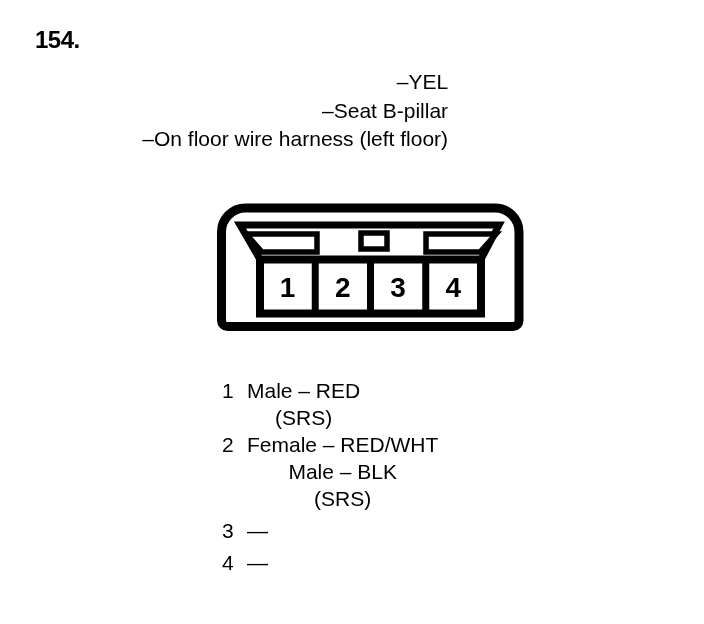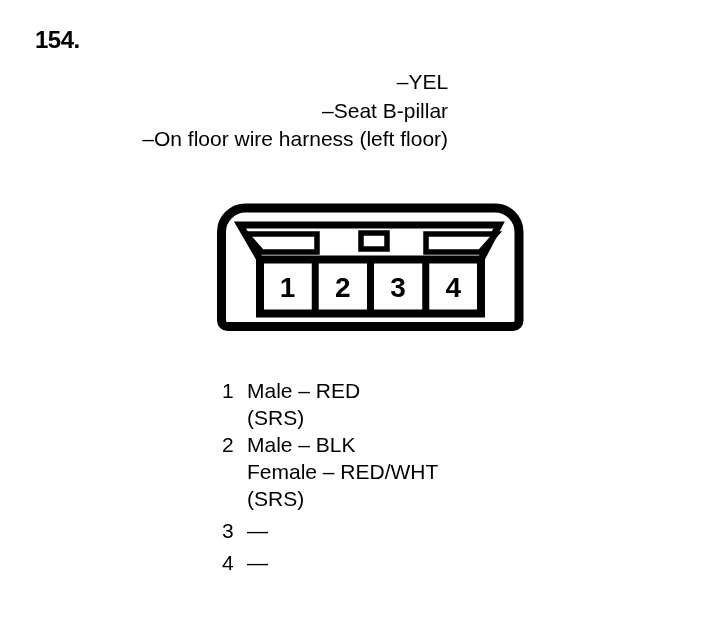--- a/index.html
+++ b/index.html
@@ -40,21 +40,21 @@
   }
 
   
   .legend {
     position:absolute; top:377px; left:222px;
     font-size:21px; line-height:27px;
   }
   .legend-row { display:flex; }
   .legend-row.gap { margin-top:5px; }
   .legend-num { width:25px; flex:none; }
-  .legend-lines { white-space:nowrap; }
+  .legend-lines { white-space:nowrap;text-align:center; }
   .legend-line { display:block; }
 </style>
 </head>
 <body>
 
 <div class="title-row">
   <span class="title-num">154.</span>
 </div>
 
 <div class="details">
@@ -98,22 +98,22 @@
   <div class="legend-row">
     <span class="legend-num">1</span>
     <span class="legend-lines">
       <span class="legend-line">Male – RED</span>
       <span class="legend-line">(SRS)</span>
     </span>
   </div>
   <div class="legend-row">
     <span class="legend-num">2</span>
     <span class="legend-lines">
+      <span class="legend-line">Female – RED/WHT</span>
       <span class="legend-line">Male – BLK</span>
-      <span class="legend-line">Female – RED/WHT</span>
       <span class="legend-line">(SRS)</span>
     </span>
   </div>
   <div class="legend-row gap">
     <span class="legend-num">3</span>
     <span class="legend-lines">
       <span class="legend-line">—</span>
     </span>
   </div>
   <div class="legend-row gap">

